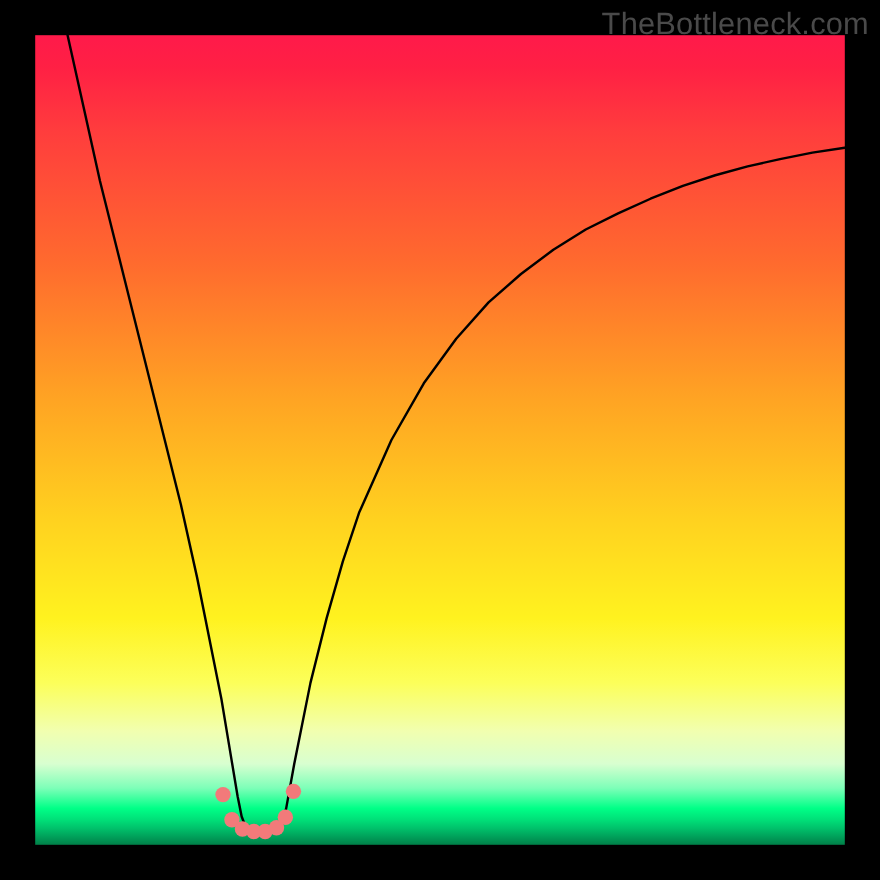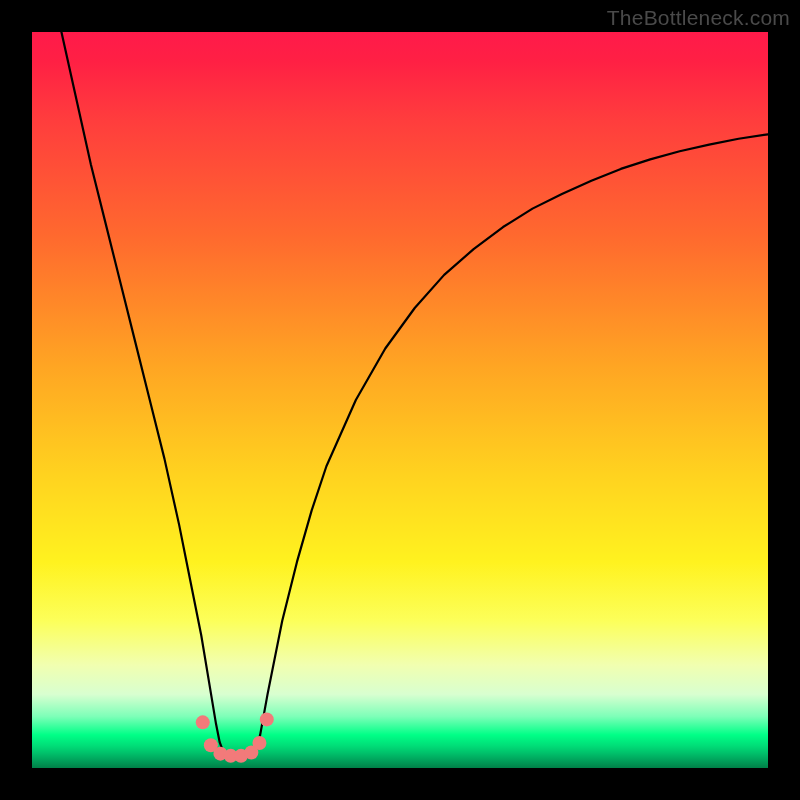--- a/index.html
+++ b/index.html
@@ -43,21 +43,21 @@
       #00c06a 98%,
       #00a05a 99%,
       #008048 100%
     );
   }
   .watermark {
     position: absolute;
     top: 6px;
     right: 10px;
     color: #4a4a4a;
-    font-size: 21px;
+    font-size: 28px;
     font-weight: 500;
     letter-spacing: 0.2px;
   }
   svg.overlay {
     position: absolute;
     top: 32px;
     left: 32px;
     width: 736px;
     height: 736px;
     overflow: visible;

